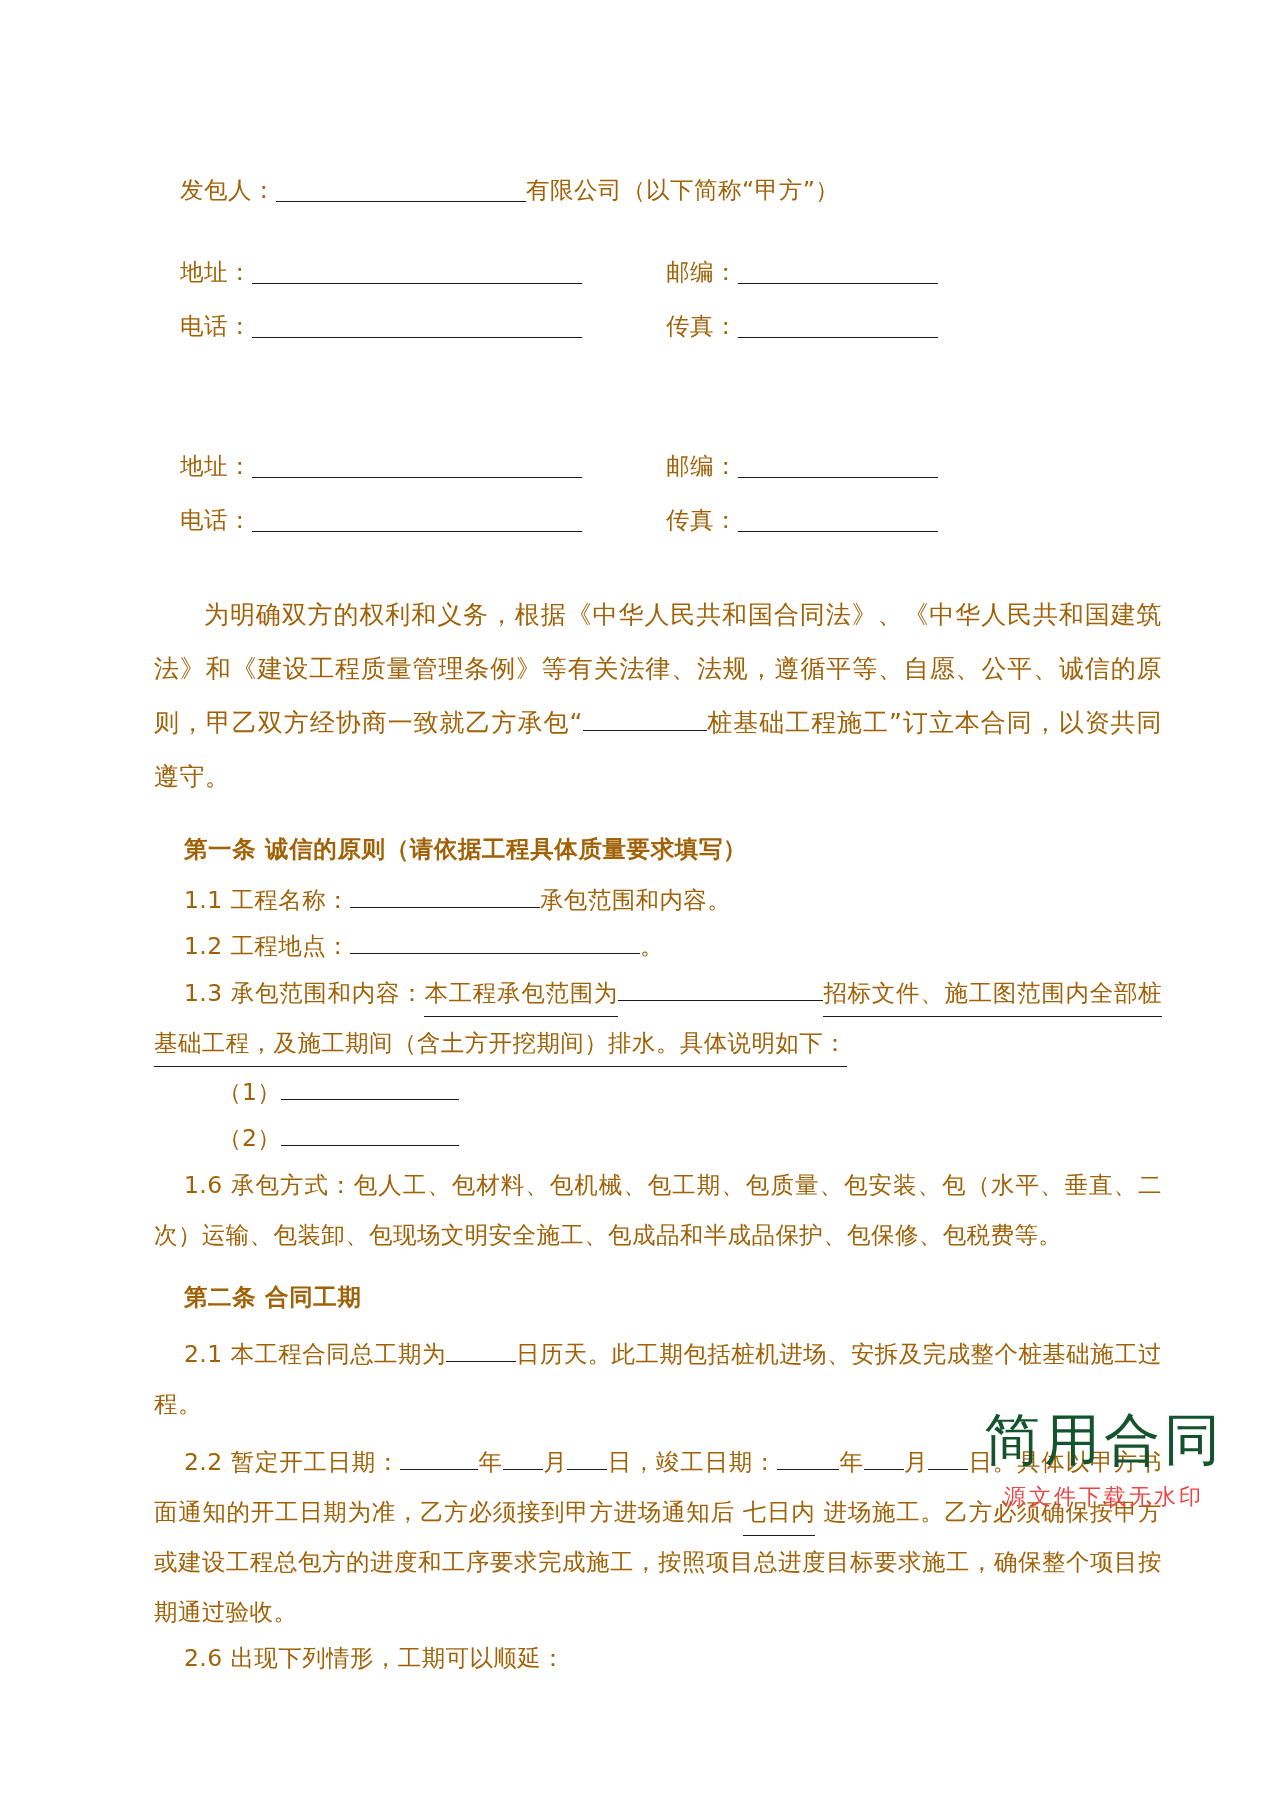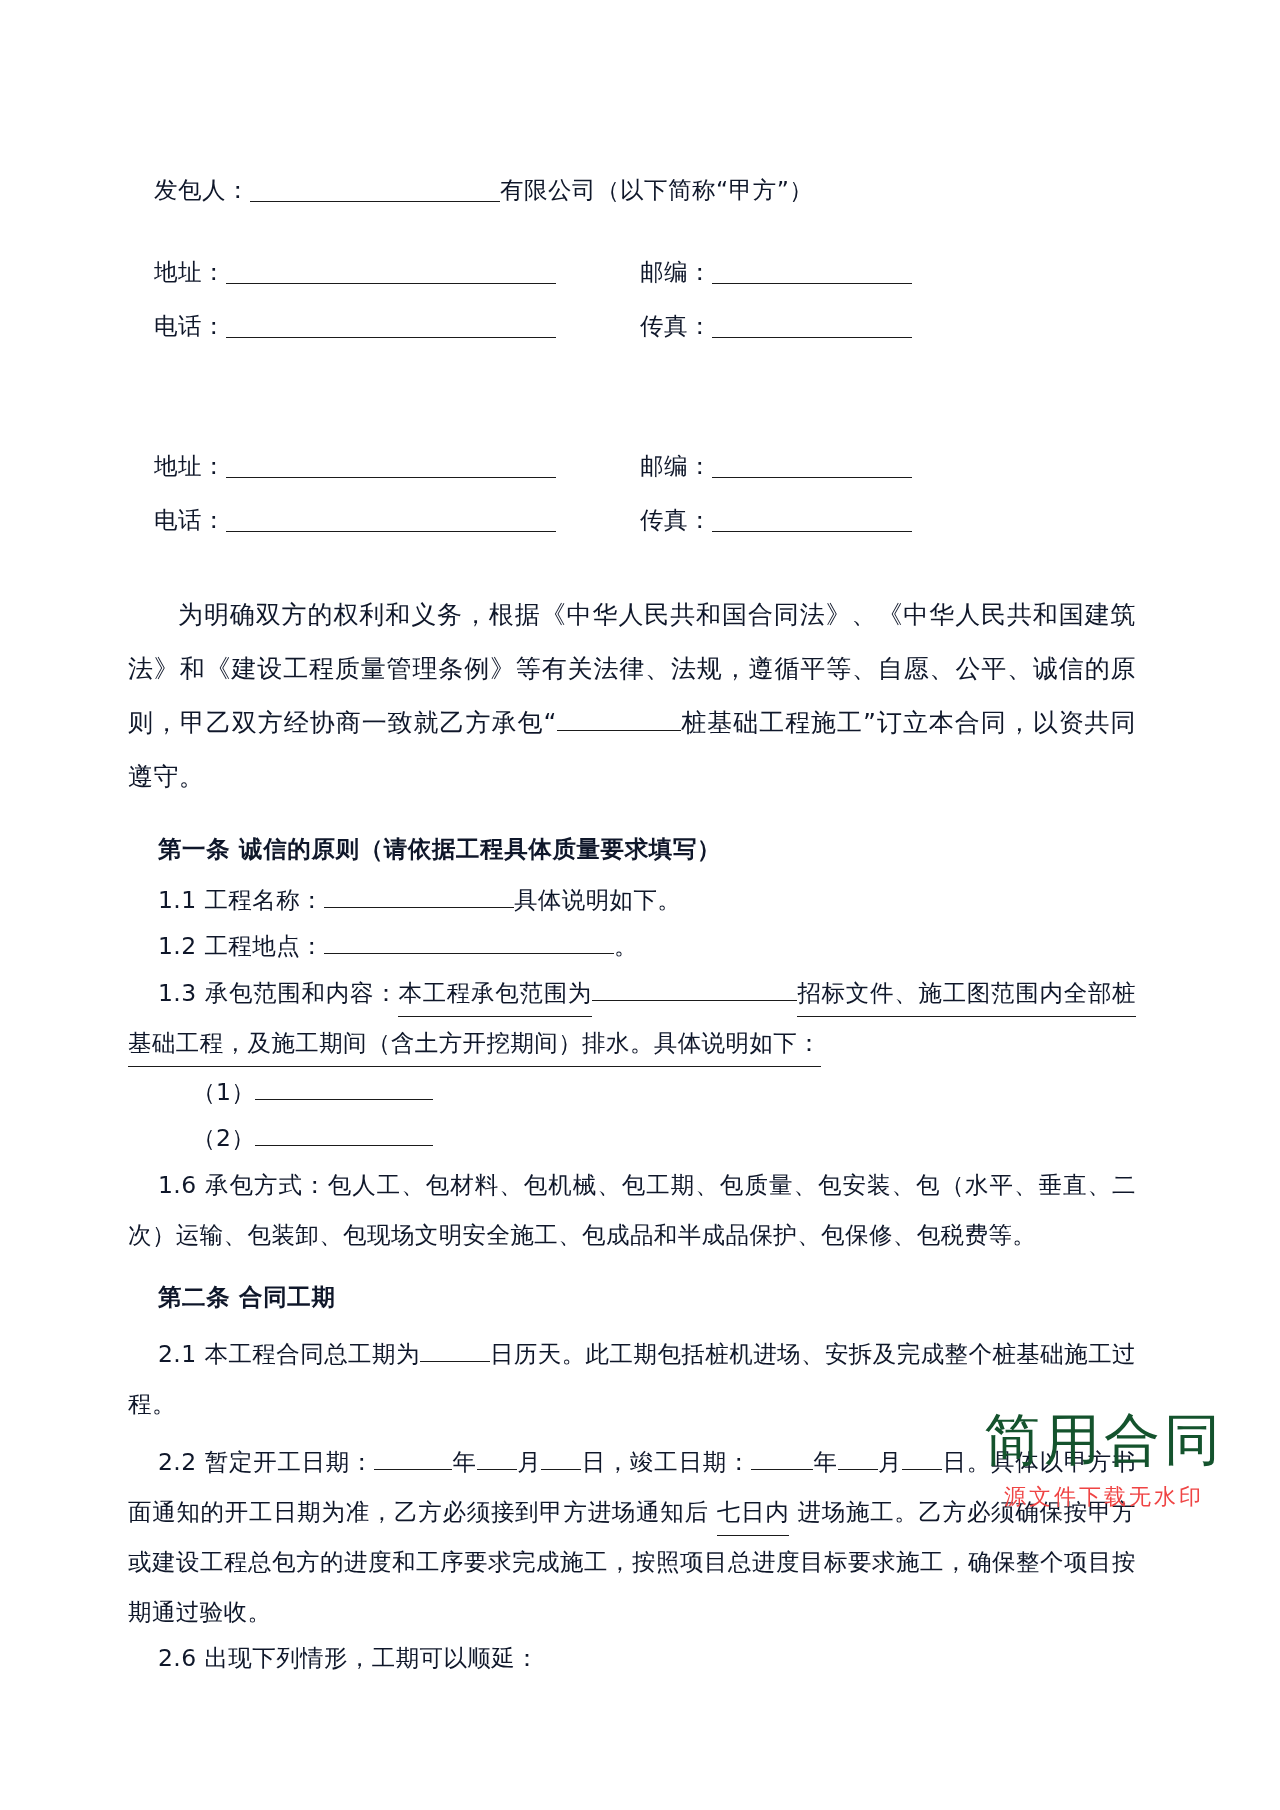--- a/index.html
+++ b/index.html
@@ -13,24 +13,24 @@
   .page {
     position: relative;
     width: 1280px;
     height: 1810px;
     background: #ffffff;
     overflow: hidden;
     box-sizing: border-box;
   }
   .content {
     position: absolute;
-    left: 128px;
+    left: 154px;
     top: 170px;
     width: 1008px;
-    color: #0f172a;
+    color: #a16207;
     font-size: 23.5px;
     line-height: 1.0;
   }
 
   
   .party-block { margin-bottom: 0; }
 
   .pline {
     display: flex;
     align-items: flex-end;
@@ -196,21 +196,21 @@
     <div style="height:56px"></div>
 
     <div class="para first"><span>为明确双方的权利和义务，根据《中华人民共和国合同法》、《中华人民共和国建筑法》和《建设工程质量管理条例》等有关法律、法规，遵循平等、自愿、公平、诚信的原则，甲乙双方经协商一致就乙方承包“</span><span class="blank w-proj"></span><span>桩基础工程施工”订立本合同，以资共同遵守。</span></div>
 
     <div class="spacer-34"></div>
 
     <div class="sec-title">第一条  诚信的原则（请依据工程具体质量要求填写）</div>
 
     <div class="spacer-14"></div>
 
-    <div class="clause ind"><span>1.1  工程名称：</span><span class="blank w-pname"></span><span>具体说明如下。</span></div>
+    <div class="clause ind"><span>1.1  工程名称：</span><span class="blank w-pname"></span><span>承包范围和内容。</span></div>
 
     <div class="clause ind"><span>1.2  工程地点：</span><span class="blank w-ploc"></span><span>。</span></div>
 
     <div class="clause wrap"><span class="lead">1.3  承包范围和内容：</span><span class="u-under">本工程承包范围为</span><span class="u-under gapfill"></span><span class="u-under">招标文件、施工图范围内全部桩基础工程，及施工期间（含土方开挖期间）排水。具体说明如下：</span></div>
 
     <div class="clause sub-item"><span>（1）</span><span class="blank w-item"></span></div>
 
     <div class="clause sub-item"><span>（2）</span><span class="blank w-item"></span></div>
 
     <div class="clause wrap"><span class="lead">1.6  承包方式：</span><span>包人工、包材料、包机械、包工期、包质量、包安装、包（水平、垂直、二次）运输、包装卸、包现场文明安全施工、包成品和半成品保护、包保修、包税费等。</span></div>

